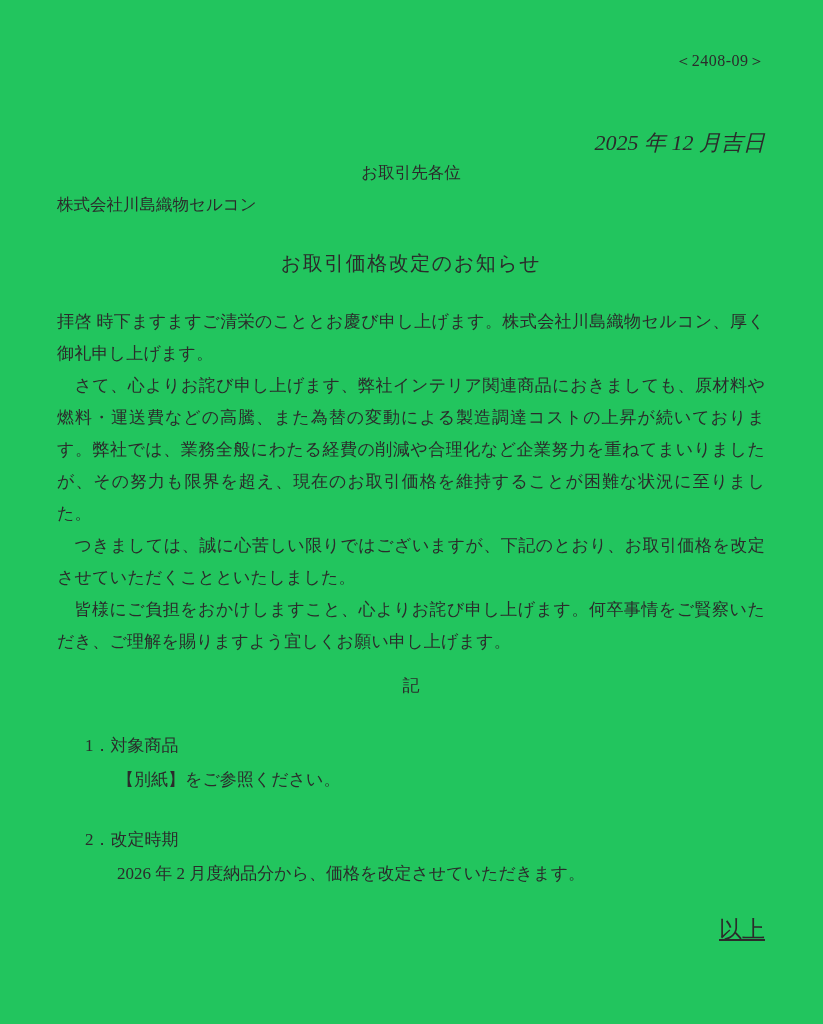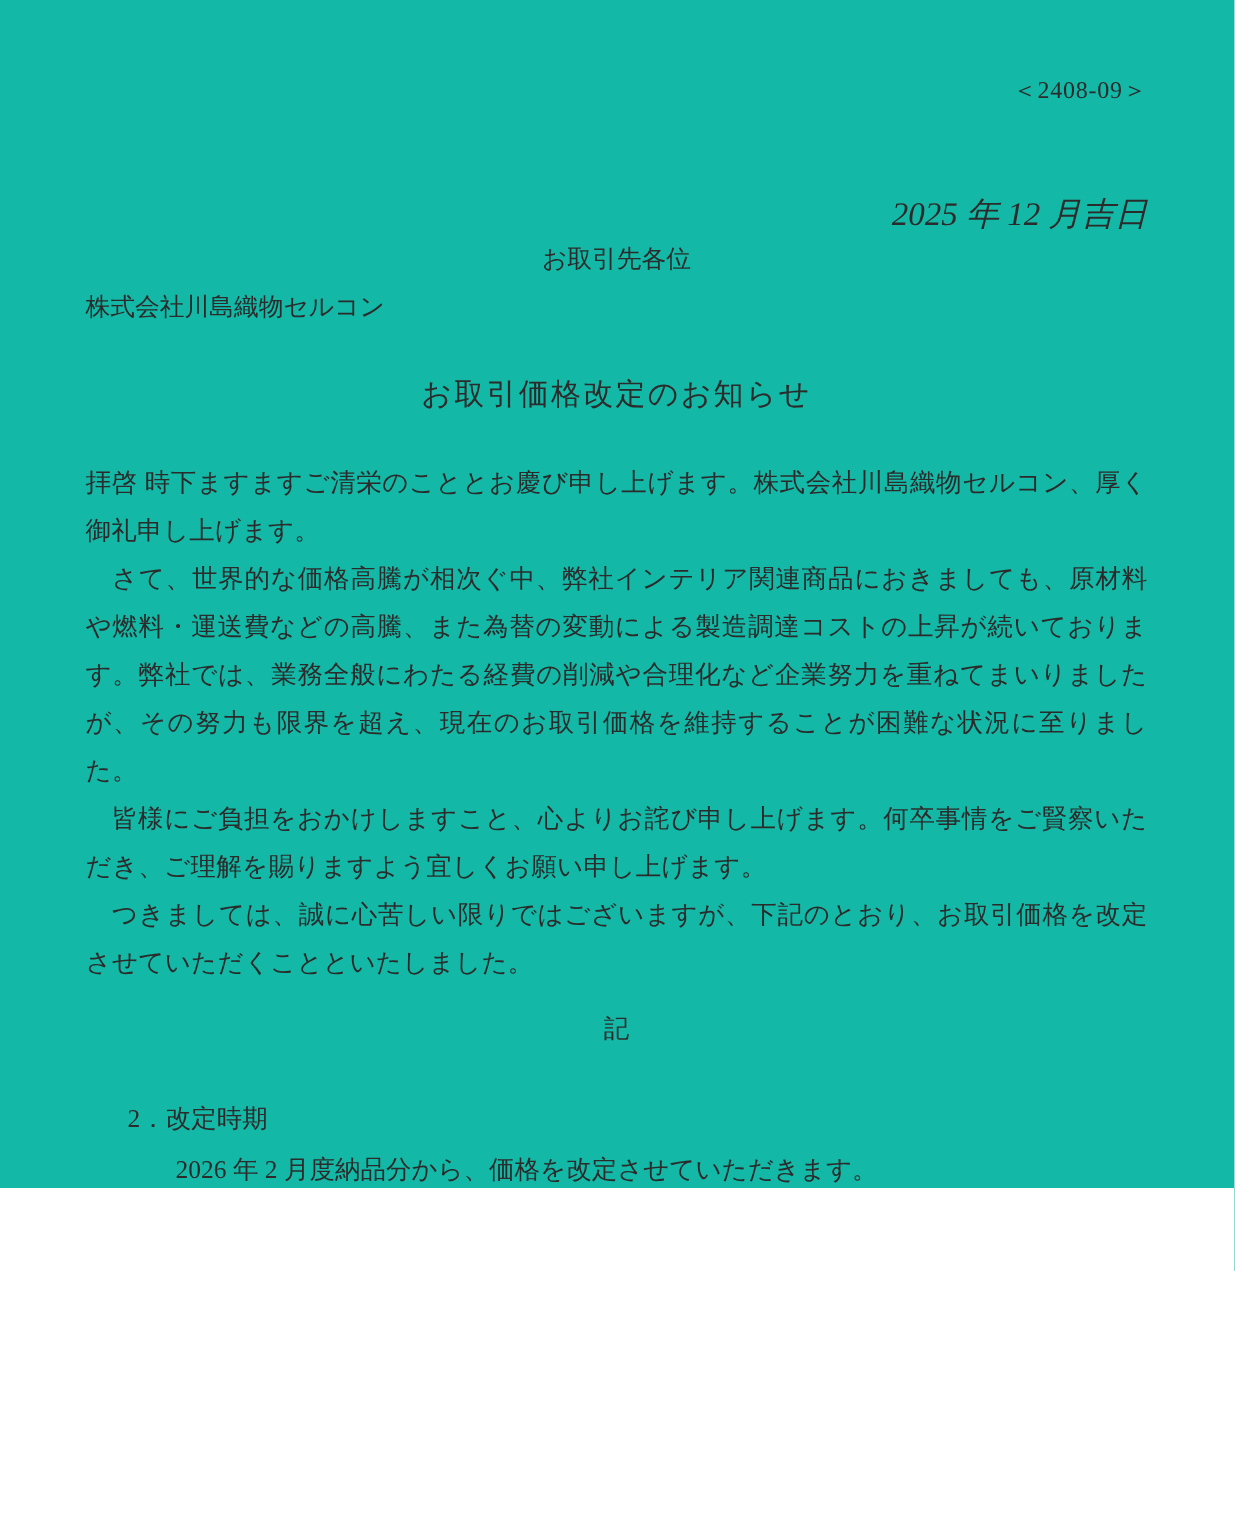--- a/index.html
+++ b/index.html
@@ -3,23 +3,23 @@
 <meta charset="utf-8">
 <style>
   html, body {
     margin: 0;
     padding: 0;
     background: #ffffff;
   }
   .page {
     position: relative;
     width: 823px;
-    height: 792px;
+    height: 1024px;
     margin: 0 auto;
-    background: #14b8a6;
+    background: #22c55e;
     color: #2b2b2b;
     font-family: "Liberation Serif", "DejaVu Serif", serif;
     box-sizing: border-box;
     padding: 50px 58px 0 57px;
     overflow: hidden;
   }
   .doc-number {
     text-align: right;
     font-size: 16px;
     line-height: 22px;
@@ -106,28 +106,32 @@
   <div class="date-line">2025 年 12 月吉日</div>
 
   <div class="recipient-line">お取引先各位</div>
 
   <div class="sender-line">株式会社川島織物セルコン</div>
 
   <h1 class="letter-title">お取引価格改定のお知らせ</h1>
 
   <div class="body-block">
     <p class="para">拝啓 時下ますますご清栄のこととお慶び申し上げます。株式会社川島織物セルコン、厚く御礼申し上げます。</p>
-    <p class="para">　さて、世界的な価格高騰が相次ぐ中、弊社インテリア関連商品におきましても、原材料や燃料・運送費などの高騰、また為替の変動による製造調達コストの上昇が続いております。弊社では、業務全般にわたる経費の削減や合理化など企業努力を重ねてまいりましたが、その努力も限界を超え、現在のお取引価格を維持することが困難な状況に至りました。</p>
+    <p class="para">　さて、心よりお詫び申し上げます、弊社インテリア関連商品におきましても、原材料や燃料・運送費などの高騰、また為替の変動による製造調達コストの上昇が続いております。弊社では、業務全般にわたる経費の削減や合理化など企業努力を重ねてまいりましたが、その努力も限界を超え、現在のお取引価格を維持することが困難な状況に至りました。</p>
+    <p class="para">　つきましては、誠に心苦しい限りではございますが、下記のとおり、お取引価格を改定させていただくことといたしました。</p>
     <p class="para">　皆様にご負担をおかけしますこと、心よりお詫び申し上げます。何卒事情をご賢察いただき、ご理解を賜りますよう宜しくお願い申し上げます。</p>
-    <p class="para">　つきましては、誠に心苦しい限りではございますが、下記のとおり、お取引価格を改定させていただくことといたしました。</p>
   </div>
 
 
   <div class="record-marker">記</div>
 
+  <div class="item-block">
+    <div class="item-heading">1．対象商品</div>
+    <div class="item-body">【別紙】をご参照ください。</div>
+  </div>
 
   <div class="item-block">
     <div class="item-heading">2．改定時期</div>
     <div class="item-body">2026 年 2 月度納品分から、価格を改定させていただきます。</div>
   </div>
 
   <div class="end-marker">以上</div>
 
 </div>
 

